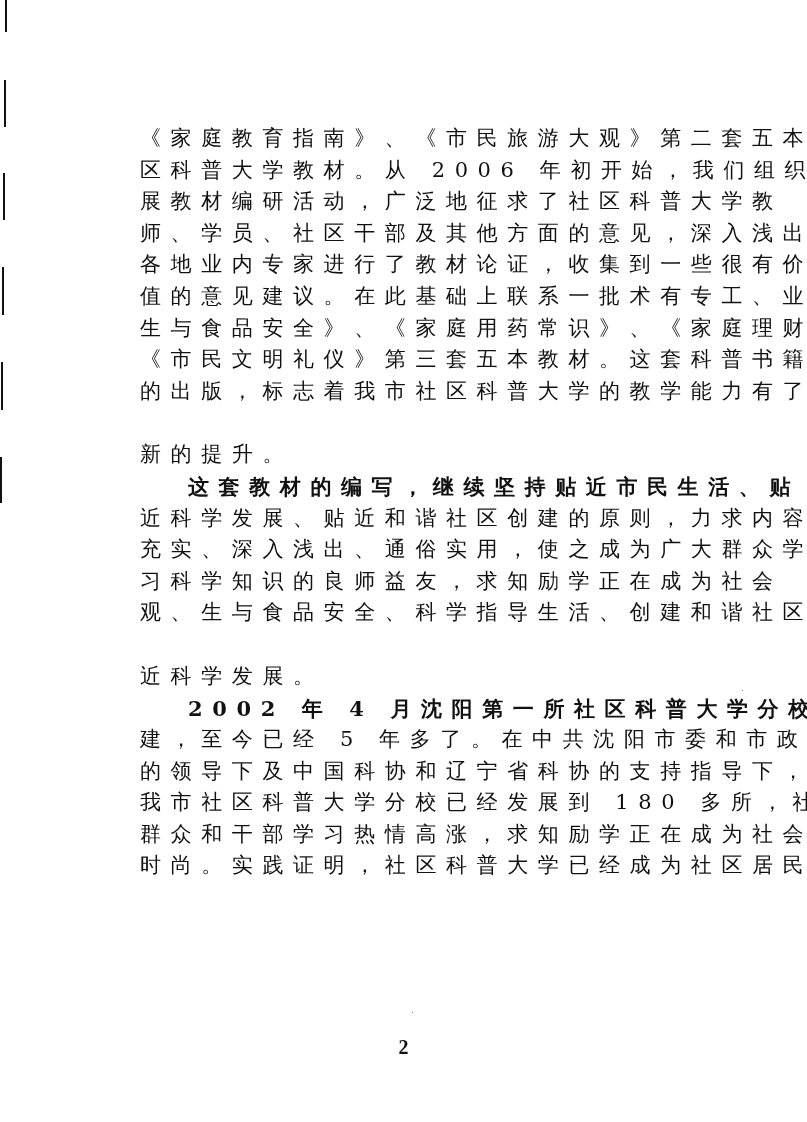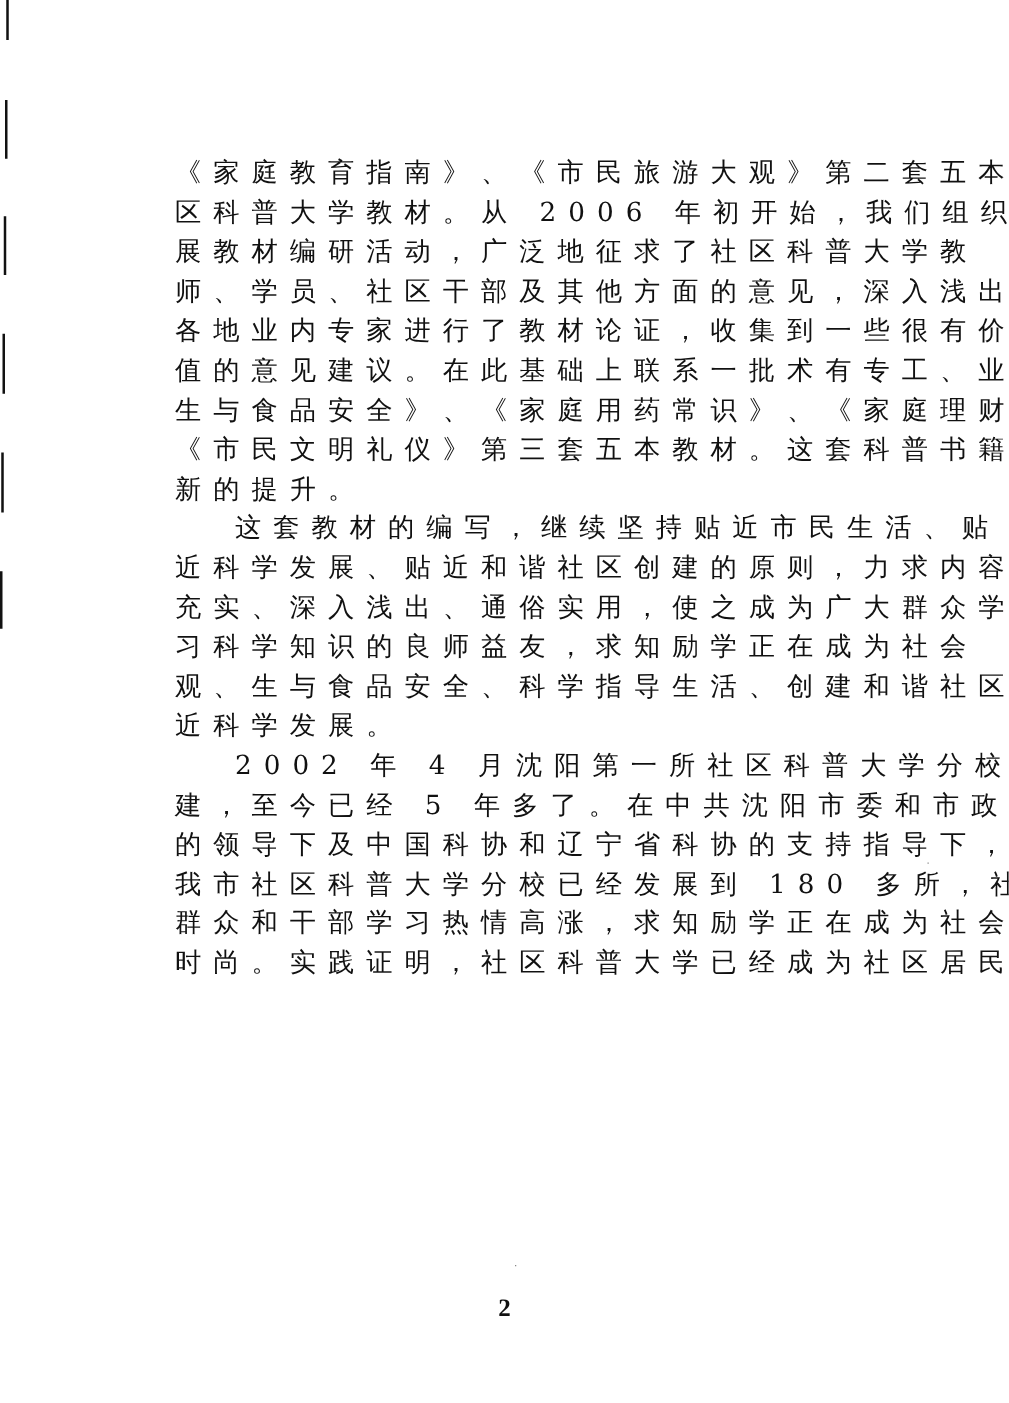--- a/index.html
+++ b/index.html
@@ -14,22 +14,22 @@
     .page-body {
       position: absolute; left: 140px; top: 123px; width: 528px;
     }
     .line {
       height: 31.6px; line-height: 31.6px;
       font-size: 21px; white-space: nowrap;
       letter-spacing: 9.6px;
       text-align: justify; text-align-last: justify;
       overflow: visible;
     }
-    .line.last { text-align-last: left; }
-    .line.indent { padding-left: 48px; }
+    .line.last { text-align-last: left; margin-top: 32px; }
+    .line.indent { padding-left: 48px; font-weight: bold; }
     .page-number {
       position: absolute; left: 0; width: 807px; top: 1036px;
       text-align: center; font-size: 20px; font-weight: bold;
       font-family: "Liberation Serif", "DejaVu Serif", serif;
     }
     .speck { position: absolute; width: 1px; height: 1px; background: #888; }
   </style>
 </head>
 <body>
 
@@ -46,20 +46,21 @@
 <main class="page-body">
   <section>
     <div class="line">《家庭教育指南》、《市民旅游大观》第二套五本社</div>
     <div class="line">区科普大学教材。从 2006 年初开始，我们组织开</div>
     <div class="line">展教材编研活动，广泛地征求了社区科普大学教</div>
     <div class="line">师、学员、社区干部及其他方面的意见，深入浅出</div>
     <div class="line">各地业内专家进行了教材论证，收集到一些很有价</div>
     <div class="line">值的意见建议。在此基础上联系一批术有专工、业</div>
     <div class="line">生与食品安全》、《家庭用药常识》、《家庭理财》、</div>
     <div class="line">《市民文明礼仪》第三套五本教材。这套科普书籍</div>
+    <div class="line">的出版，标志着我市社区科普大学的教学能力有了</div>
     <div class="line last">新的提升。</div>
   </section>
 
   <section>
     <div class="line indent">这套教材的编写，继续坚持贴近市民生活、贴</div>
     <div class="line">近科学发展、贴近和谐社区创建的原则，力求内容</div>
     <div class="line">充实、深入浅出、通俗实用，使之成为广大群众学</div>
     <div class="line">习科学知识的良师益友，求知励学正在成为社会</div>
     <div class="line">观、生与食品安全、科学指导生活、创建和谐社区</div>
     <div class="line last">近科学发展。</div>

